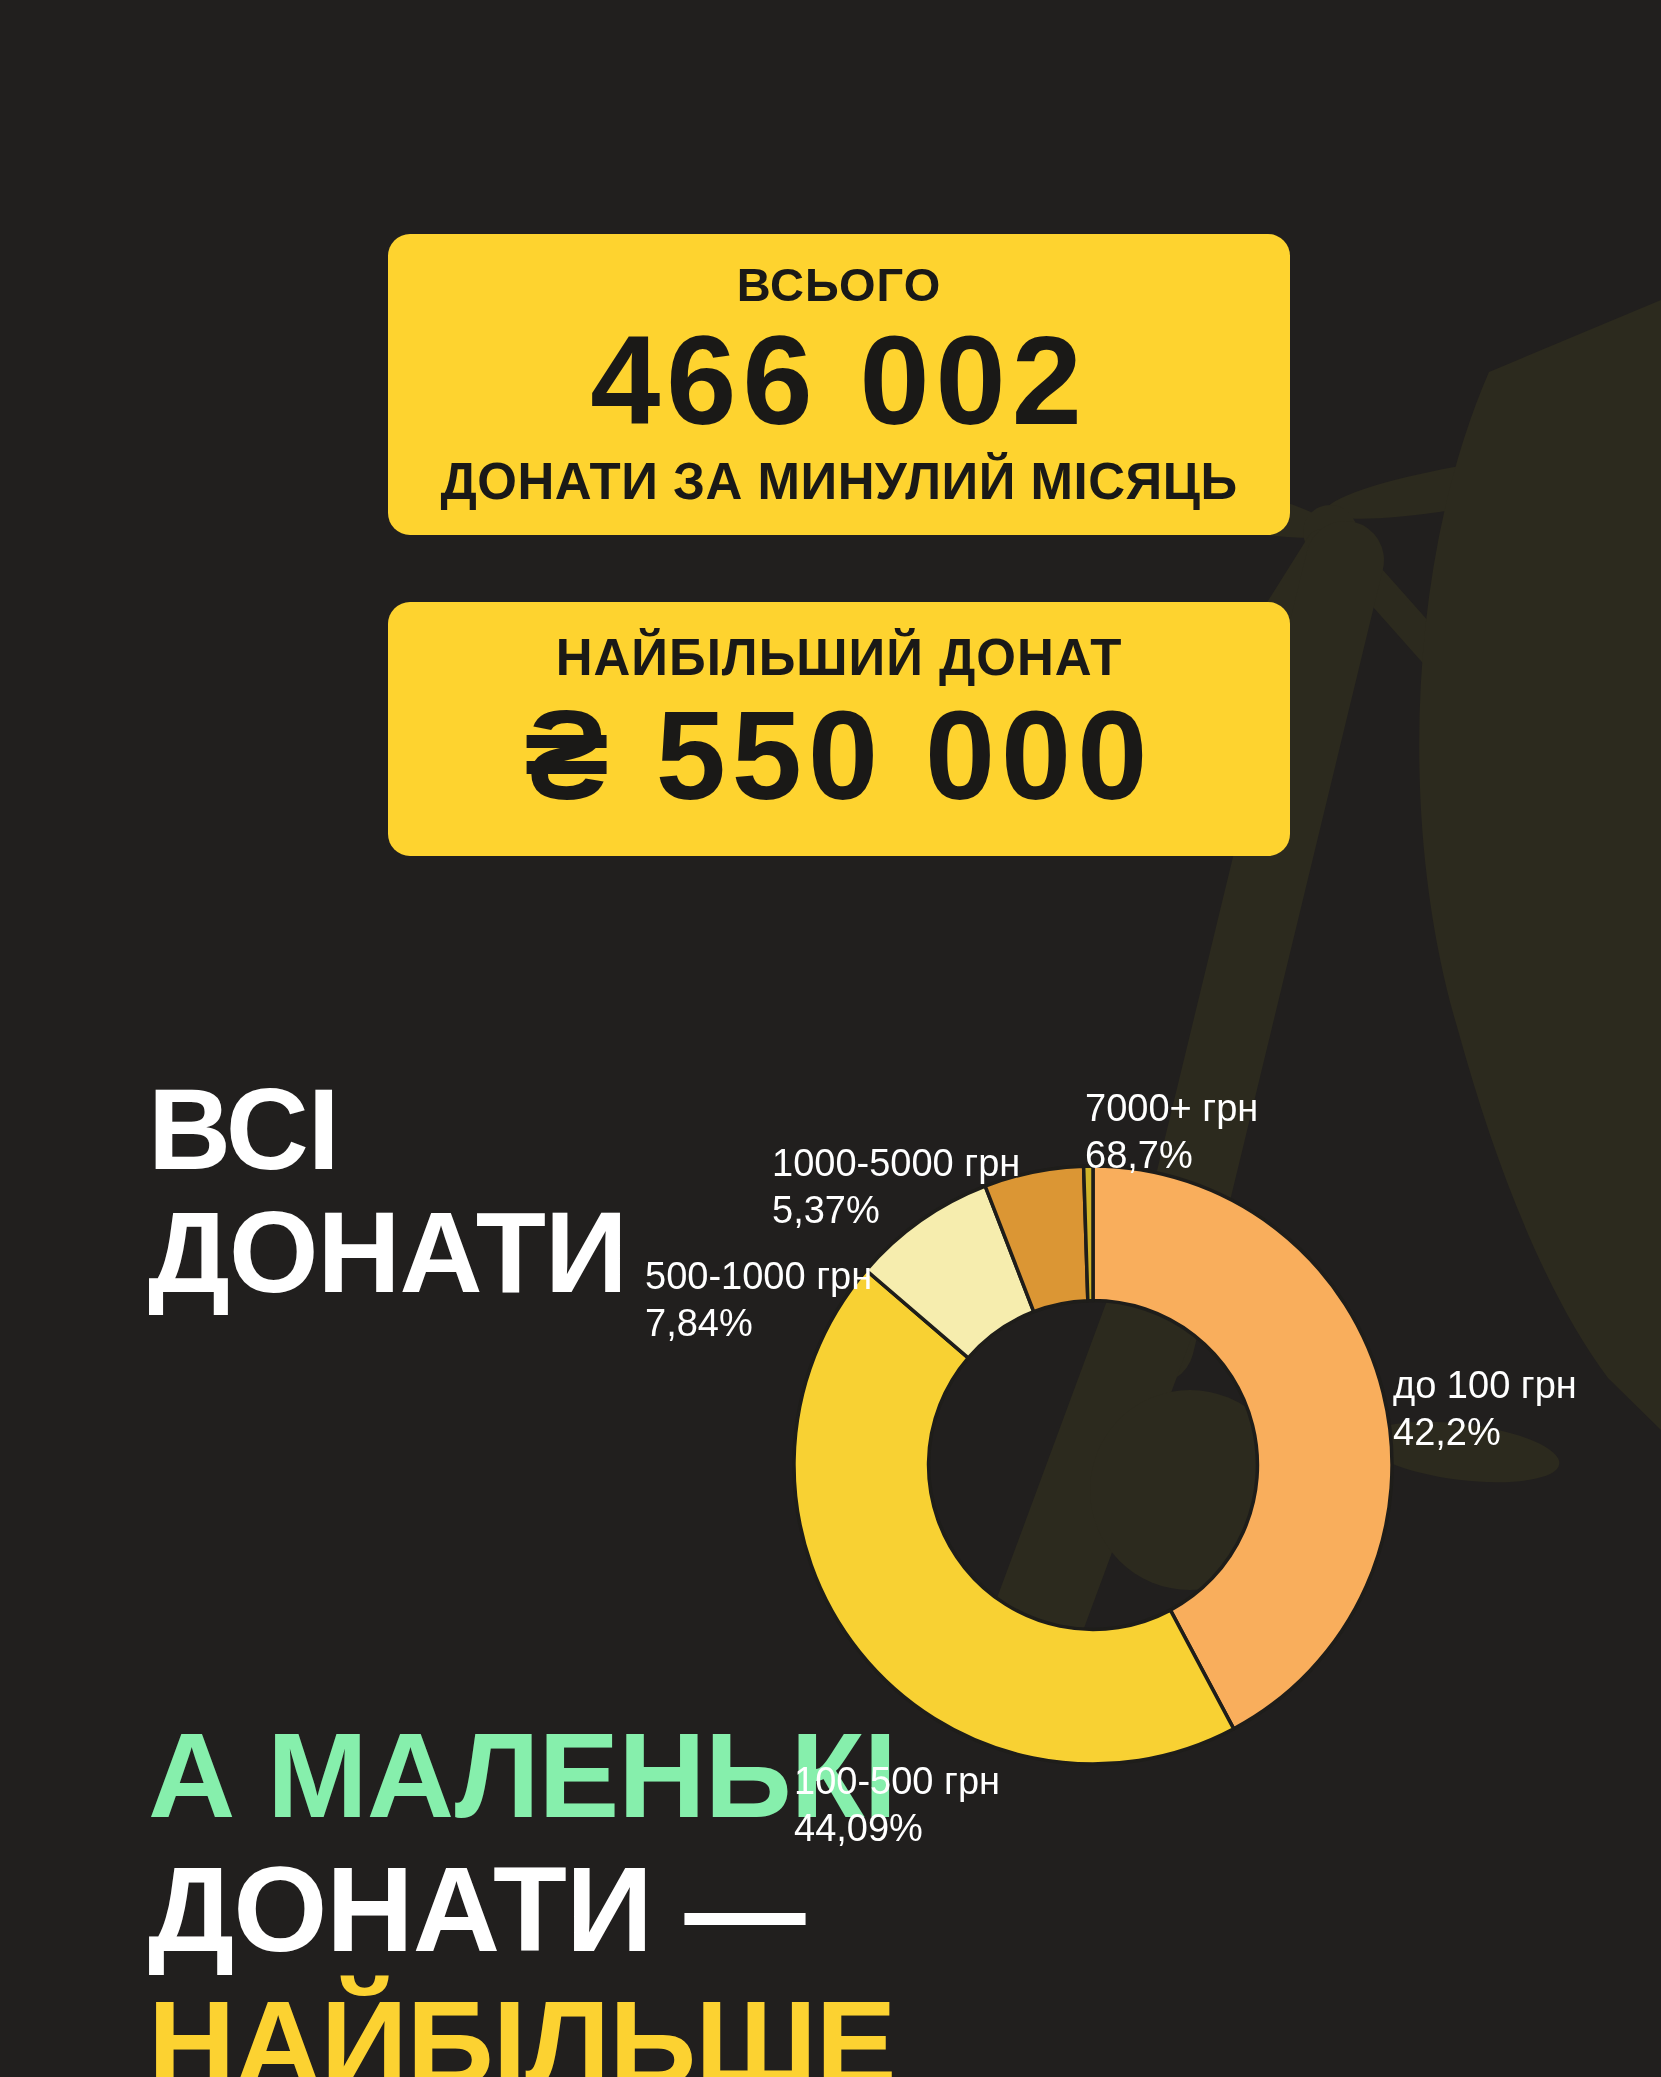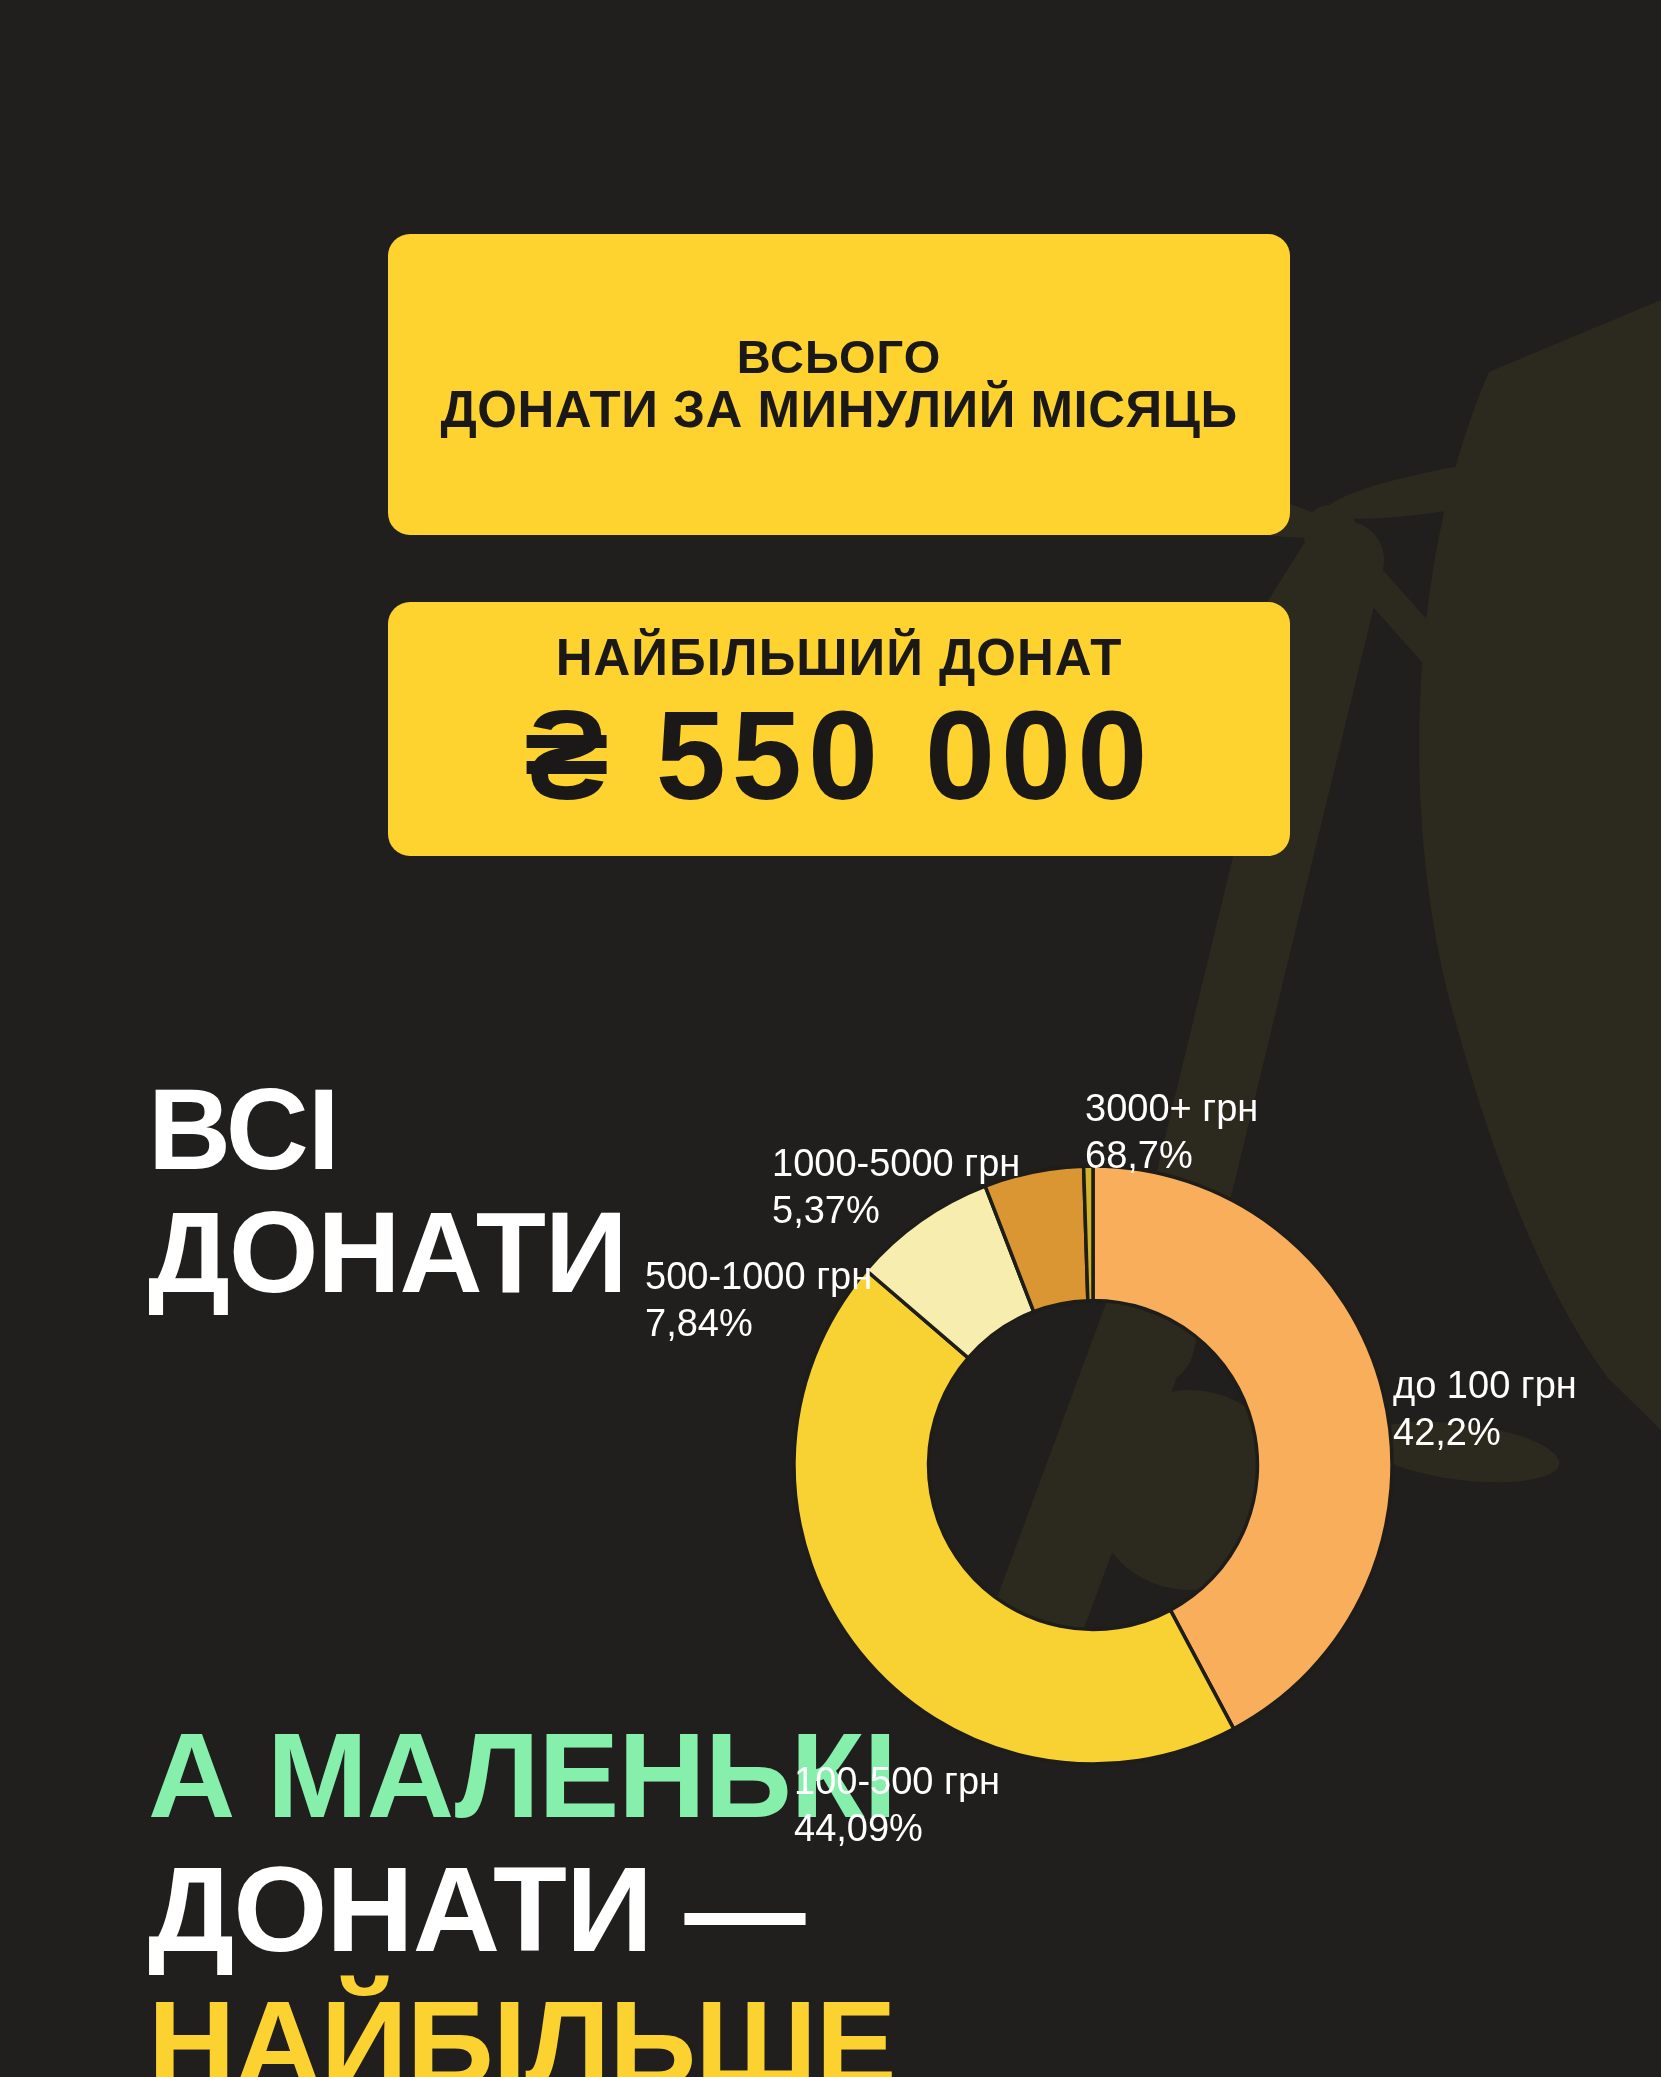--- a/index.html
+++ b/index.html
@@ -71,20 +71,21 @@
         <path d="M1093.00 1166.00 A299 299 0 0 1 1233.74 1728.81 L1170.41 1610.09 A164.45 164.45 0 0 0 1093.00 1300.55 Z" fill="#f9ae5c" stroke="#1e1d1a" stroke-width="3.5" stroke-linejoin="round"></path>
         <path d="M1233.74 1728.81 A299 299 0 0 1 866.13 1270.24 L968.22 1357.88 A164.45 164.45 0 0 0 1170.41 1610.09 Z" fill="#f8d133" stroke="#1e1d1a" stroke-width="3.5" stroke-linejoin="round"></path>
         <path d="M866.13 1270.24 A299 299 0 0 1 985.21 1186.11 L1033.71 1311.61 A164.45 164.45 0 0 0 968.22 1357.88 Z" fill="#f6edae" stroke="#1e1d1a" stroke-width="3.5" stroke-linejoin="round"></path>
         <path d="M985.21 1186.11 A299 299 0 0 1 1083.61 1166.15 L1087.83 1300.63 A164.45 164.45 0 0 0 1033.71 1311.61 Z" fill="#db9634" stroke="#1e1d1a" stroke-width="3.5" stroke-linejoin="round"></path>
         <path d="M1083.61 1166.15 A299 299 0 0 1 1093.00 1166.00 L1093.00 1300.55 A164.45 164.45 0 0 0 1087.83 1300.63 Z" fill="#d0b42a" stroke="#1e1d1a" stroke-width="3.5" stroke-linejoin="round"></path>
       </g>
   </svg>
 
   <section class="card card1" style="background: rgb(254, 211, 47);">
     <div class="card-kicker">ВСЬОГО</div>
+    <div class="card-value">466 002</div>
     <div class="card-caption">ДОНАТИ ЗА МИНУЛИЙ МІСЯЦЬ</div>
   </section>
 
   <section class="card card2" style="background: rgb(254, 211, 47);">
     <div class="card-kicker2">НАЙБІЛЬШИЙ ДОНАТ</div>
     <div class="card-value">₴ 550 000</div>
   </section>
 
   <h1 class="headline headline-top">
     <span style="color: rgb(255, 255, 255);">ВСІ</span>
@@ -107,17 +108,17 @@
   </div>
   <div class="slice-label slice-label-2">
     <span>500-1000 грн</span>
     <span>7,84%</span>
   </div>
   <div class="slice-label slice-label-3">
     <span>1000-5000 грн</span>
     <span>5,37%</span>
   </div>
   <div class="slice-label slice-label-4">
-    <span>3000+ грн</span>
+    <span>7000+ грн</span>
     <span>68,7%</span>
   </div>
 
 </div>
 
 </body></html>

